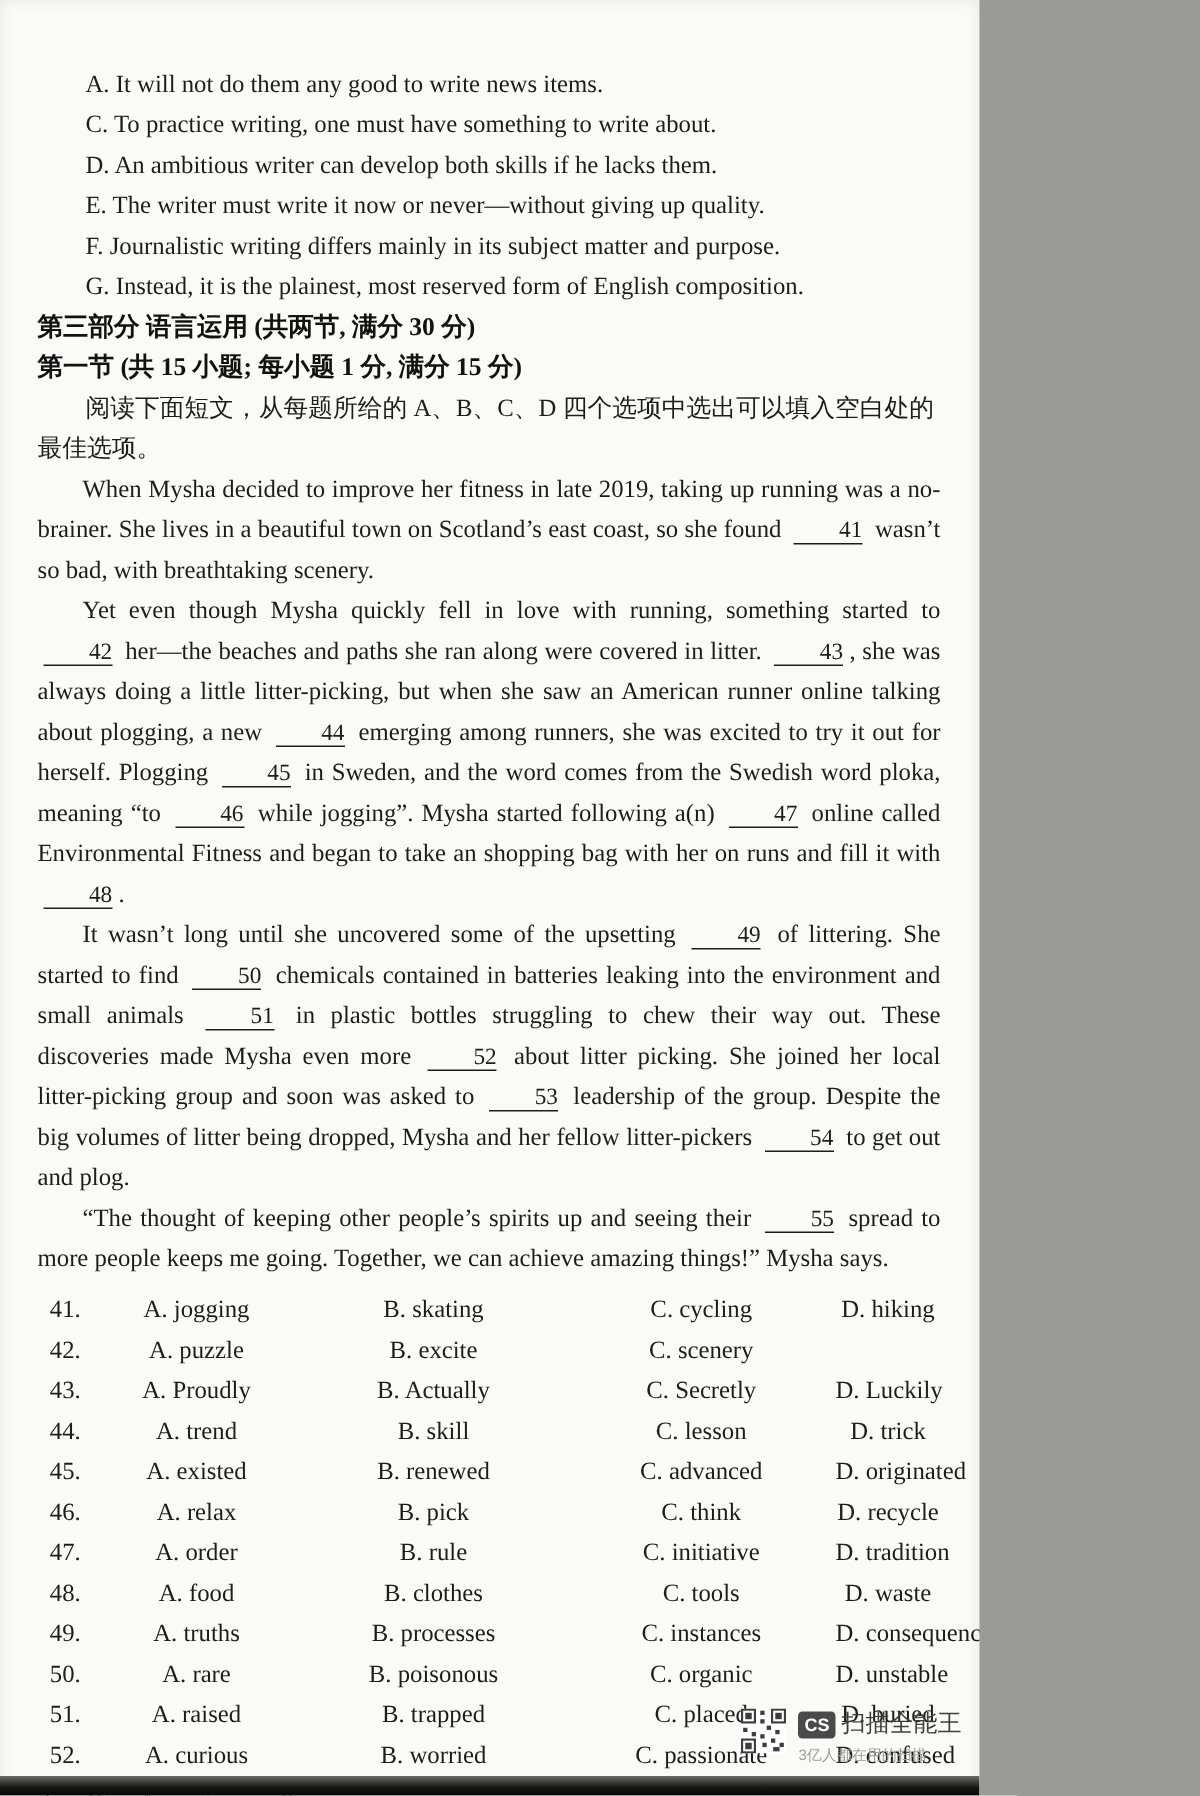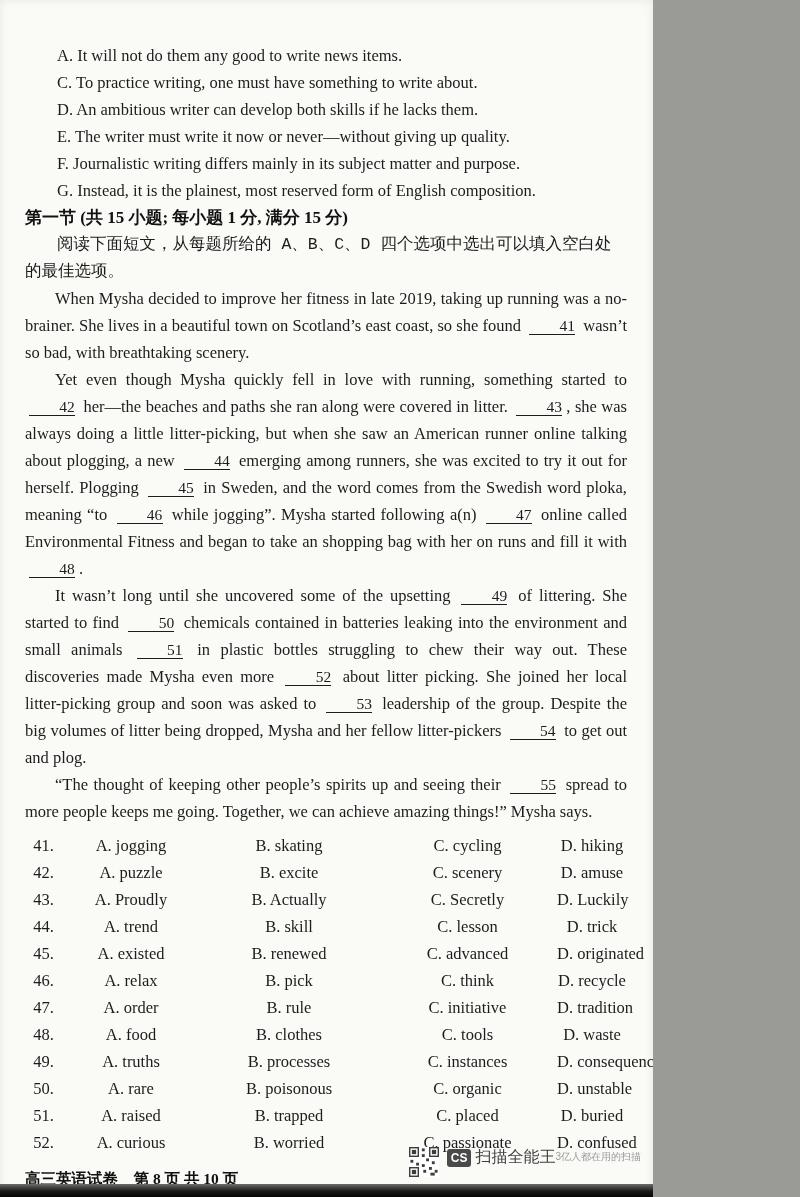--- a/index.html
+++ b/index.html
@@ -21,21 +21,21 @@
     font-size:16.5px;
     line-height:27px;
   }
   .opt-list { margin-bottom:0; }
   .opt-line { padding-left:32px; }
   .part-heading, .section-heading {
     font-size:17px;
     font-weight:700;
     color:#111;
   }
-  .instruction { text-indent:32px;font-family:Liberation Mono, monospace; }
+  .instruction { text-indent:32px; }
   .passage p {
     text-align:justify;
     text-indent:30px;
   }
   .blank {
     display:inline-block;
     min-width:46px;
     text-align:center;
     border-bottom:1.4px solid #1c1c1c;
     line-height:1.05;
@@ -57,21 +57,21 @@
     color:#111;
   }
   .watermark {
     position:absolute;
     right:12px; bottom:20px;
     display:flex;
     align-items:flex-start;
     gap:8px;
   }
   .qr { width:30px; height:30px; display:block; }
-  .wm-text { display:flex; flex-direction:row; }
+  .wm-text { display:flex; flex-direction:column; }
   .wm-brand-row { display:flex; align-items:center; gap:4px; }
   .cs-badge {
     background:#4a4a4a;
     color:#fff;
     font-family:"Liberation Sans","DejaVu Sans",sans-serif;
     font-weight:bold;
     font-size:12px;
     line-height:1;
     padding:3px 4px;
     border-radius:3px;
@@ -114,20 +114,21 @@
 
     <div class="opt-list">
         <div class="opt-line">A. It will not do them any good to write news items.</div>
         <div class="opt-line">C. To practice writing, one must have something to write about.</div>
         <div class="opt-line">D. An ambitious writer can develop both skills if he lacks them.</div>
         <div class="opt-line">E. The writer must write it now or never—without giving up quality.</div>
         <div class="opt-line">F. Journalistic writing differs mainly in its subject matter and purpose.</div>
         <div class="opt-line">G. Instead, it is the plainest, most reserved form of English composition.</div>
       </div>
 
+    <div class="part-heading">第三部分  语言运用 (共两节, 满分 30 分)</div>
     <div class="section-heading">第一节 (共 15 小题; 每小题 1 分, 满分 15 分)</div>
     <p class="instruction">阅读下面短文，从每题所给的 A、B、C、D 四个选项中选出可以填入空白处的最佳选项。</p>
 
     <div class="passage">
         <p>When Mysha decided to improve her fitness in late 2019, taking up running was a no-brainer. She lives in a beautiful town on Scotland’s east coast, so she found <span class="blank">41</span> wasn’t so bad, with breathtaking scenery.</p>
         <p>Yet even though Mysha quickly fell in love with running, something started to <span class="blank">42</span> her—the beaches and paths she ran along were covered in litter. <span class="blank">43</span>, she was always doing a little litter-picking, but when she saw an American runner online talking about plogging, a new <span class="blank">44</span> emerging among runners, she was excited to try it out for herself. Plogging <span class="blank">45</span> in Sweden, and the word comes from the Swedish word ploka, meaning “to <span class="blank">46</span> while jogging”. Mysha started following a(n) <span class="blank">47</span> online called Environmental Fitness and began to take an shopping bag with her on runs and fill it with <span class="blank">48</span>.</p>
         <p>It wasn’t long until she uncovered some of the upsetting <span class="blank">49</span> of littering. She started to find <span class="blank">50</span> chemicals contained in batteries leaking into the environment and small animals <span class="blank">51</span> in plastic bottles struggling to chew their way out. These discoveries made Mysha even more <span class="blank">52</span> about litter picking. She joined her local litter-picking group and soon was asked to <span class="blank">53</span> leadership of the group. Despite the big volumes of litter being dropped, Mysha and her fellow litter-pickers <span class="blank">54</span> to get out and plog.</p>
         <p>“The thought of keeping other people’s spirits up and seeing their <span class="blank">55</span> spread to more people keeps me going. Together, we can achieve amazing things!” Mysha says.</p>
       </div>
 
@@ -137,21 +138,20 @@
           <div class="q-cell">A. jogging</div>
           <div class="q-cell">B. skating</div>
           <div class="q-cell">C. cycling</div>
           <div class="q-cell">D. hiking</div>
         </div>
         <div class="q-row">
           <div class="q-cell">42.</div>
           <div class="q-cell">A. puzzle</div>
           <div class="q-cell">B. excite</div>
           <div class="q-cell">C. scenery</div>
-          <div class="q-cell">D. amuse</div>
         </div>
         <div class="q-row">
           <div class="q-cell">43.</div>
           <div class="q-cell">A. Proudly</div>
           <div class="q-cell">B. Actually</div>
           <div class="q-cell">C. Secretly</div>
           <div class="q-cell">D. Luckily</div>
         </div>
         <div class="q-row">
           <div class="q-cell">44.</div>

